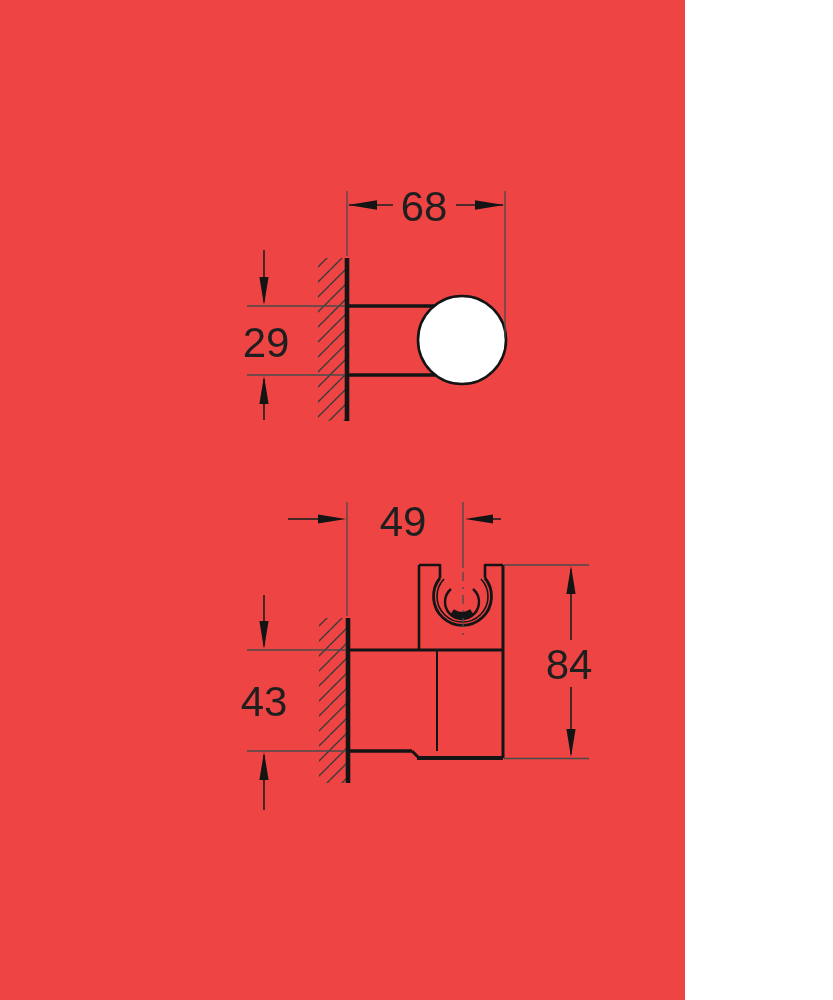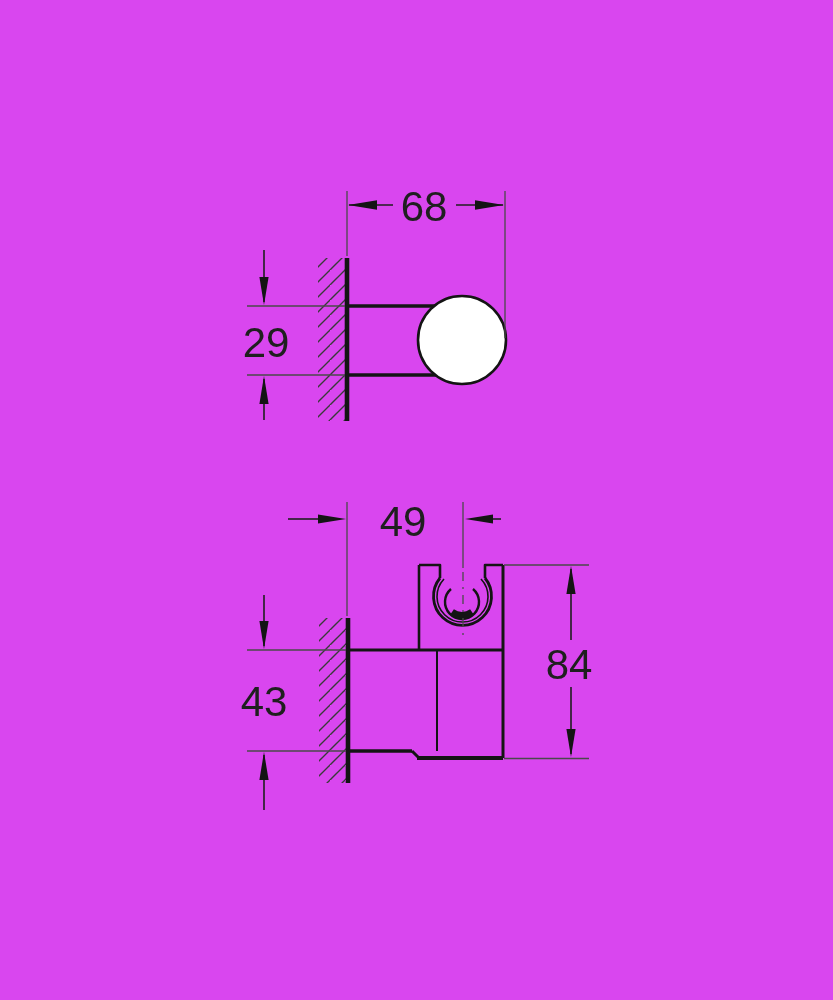--- a/index.html
+++ b/index.html
@@ -3,23 +3,23 @@
 <meta charset="utf-8">
 <style>
   html, body {
     margin: 0;
     padding: 0;
     background: #ffffff;
     font-family: "Liberation Sans", "DejaVu Sans", sans-serif;
   }
   .stage {
     position: relative;
-    width: 833px;
+    width: 685px;
     height: 1000px;
-    background: #d946ef;
+    background: #ef4444;
     overflow: hidden;
   }
   svg { display: block; }
   .dim-text {
     font-family: "Liberation Sans", "DejaVu Sans", sans-serif;
     font-size: 42px;
     fill: #1f1f1f;
   }
 </style>
 </head>

